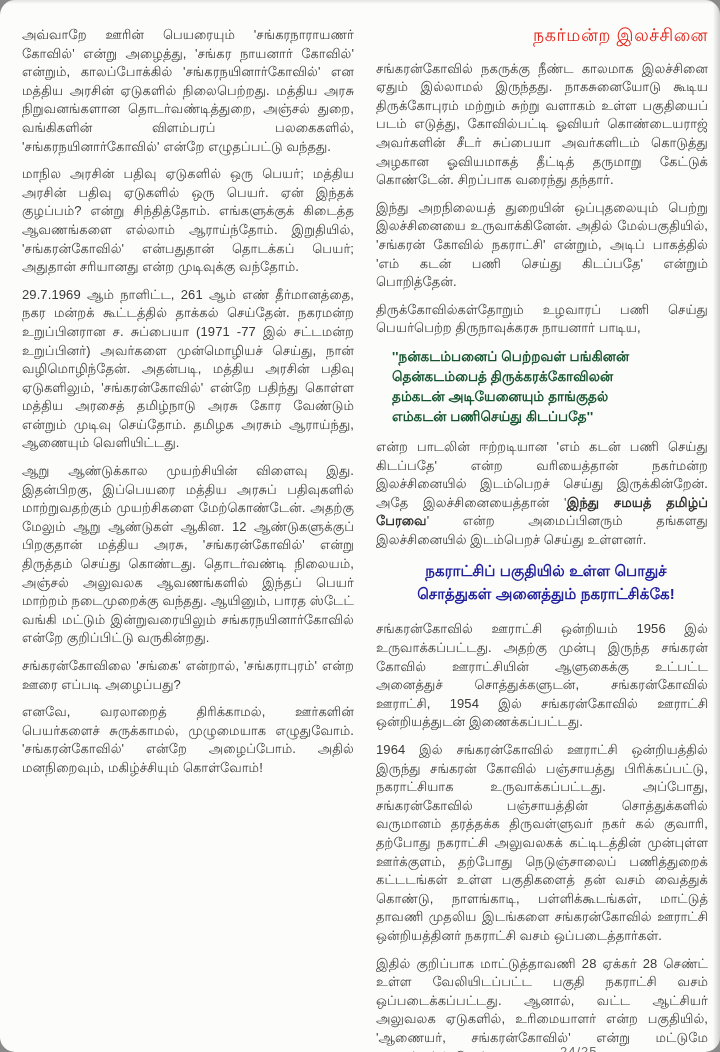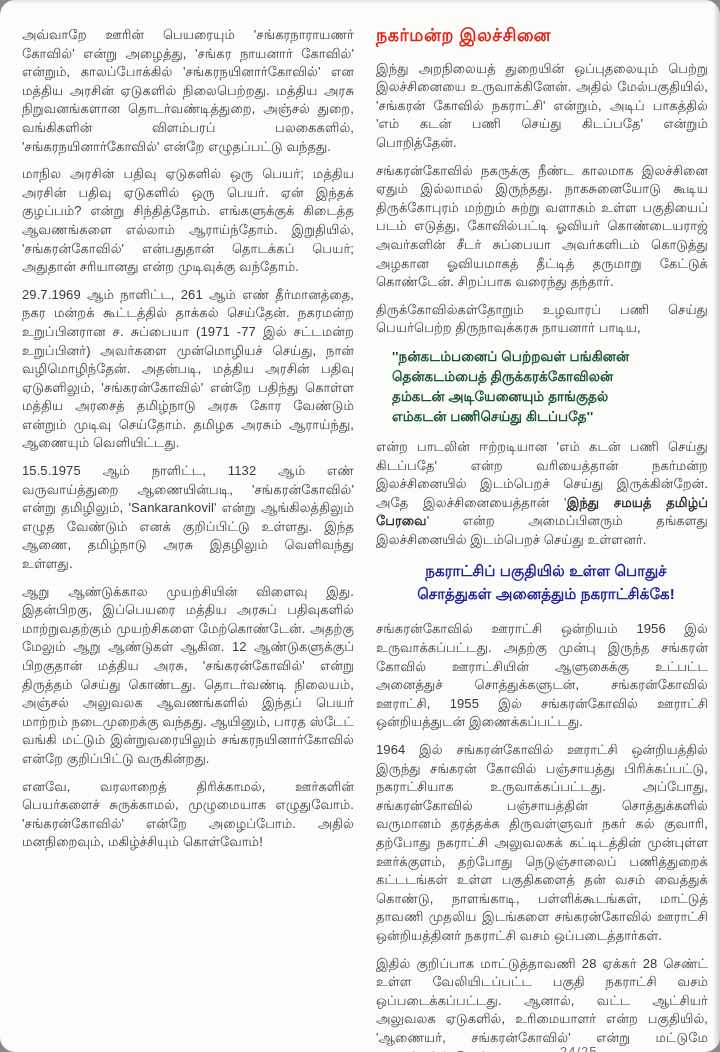--- a/index.html
+++ b/index.html
@@ -27,22 +27,22 @@
     text-align:justify;
     font-size:13px;
     line-height:18.6px;
     letter-spacing:0.1px;
   }
   .col-left{left:22px;top:26px;width:332px;}
   .col-right{left:376px;top:20px;width:332px;}
   p.body-para{margin:0 0 9px 0;}
   .h-red{
     color:#e1251b;
-    font-weight:bold;
-    text-align:left;
+    font-weight:normal;
+    text-align:right;
     font-size:17.5px;
     letter-spacing:0.6px;
     margin:6px 0 15px 0;
   }
   .verse-quote{
     color:#14532d;
     font-weight:bold;
     white-space:pre-line;
     text-align:left;
     font-size:13.5px;
@@ -71,37 +71,37 @@
 <body>
 
 <div class="page">
 
   <div class="edge-top"></div>
 
   <div class="col col-left">
     <p class="body-para">அவ்வாறே ஊரின் பெயரையும் 'சங்கரநாராயணர் கோவில்' என்று அழைத்து, 'சங்கர நாயனார் கோவில்' என்றும், காலப்போக்கில் 'சங்கரநயினார்கோவில்' என மத்திய அரசின் ஏடுகளில் நிலைபெற்றது. மத்திய அரசு நிறுவனங்களான தொடர்வண்டித்துறை, அஞ்சல் துறை, வங்கிகளின் விளம்பரப் பலகைகளில், 'சங்கரநயினார்கோவில்' என்றே எழுதப்பட்டு வந்தது.</p>
     <p class="body-para">மாநில அரசின் பதிவு ஏடுகளில் ஒரு பெயர்; மத்திய அரசின் பதிவு ஏடுகளில் ஒரு பெயர். ஏன் இந்தக் குழப்பம்? என்று சிந்தித்தோம். எங்களுக்குக் கிடைத்த ஆவணங்களை எல்லாம் ஆராய்ந்தோம். இறுதியில், 'சங்கரன்கோவில்' என்பதுதான் தொடக்கப் பெயர்; அதுதான் சரியானது என்ற முடிவுக்கு வந்தோம்.</p>
     <p class="body-para">29.7.1969 ஆம் நாளிட்ட, 261 ஆம் எண் தீர்மானத்தை, நகர மன்றக் கூட்டத்தில் தாக்கல் செய்தேன். நகரமன்ற உறுப்பினரான ச. சுப்பையா (1971 -77 இல் சட்டமன்ற உறுப்பினர்) அவர்களை முன்மொழியச் செய்து, நான் வழிமொழிந்தேன். அதன்படி, மத்திய அரசின் பதிவு ஏடுகளிலும், 'சங்கரன்கோவில்' என்றே பதிந்து கொள்ள மத்திய அரசைத் தமிழ்நாடு அரசு கோர வேண்டும் என்றும் முடிவு செய்தோம். தமிழக அரசும் ஆராய்ந்து, ஆணையும் வெளியிட்டது.</p>
-    <p class="body-para">15.5.1975 ஆம் நாளிட்ட, 1132 ஆம் எண் வருவாய்த்துறை ஆணையின்படி, 'சங்கரன்கோவில்' என்று தமிழிலும், 'Sankarankovil' என்று ஆங்கிலத்திலும் எழுத வேண்டும் எனக் குறிப்பிட்டு உள்ளது. இந்த ஆணை, தமிழ்நாடு அரசு இதழிலும் வெளிவந்து உள்ளது.</p>
     <p class="body-para">ஆறு ஆண்டுக்கால முயற்சியின் விளைவு இது. இதன்பிறகு, இப்பெயரை மத்திய அரசுப் பதிவுகளில் மாற்றுவதற்கும் முயற்சிகளை மேற்கொண்டேன். அதற்கு மேலும் ஆறு ஆண்டுகள் ஆகின. 12 ஆண்டுகளுக்குப் பிறகுதான் மத்திய அரசு, 'சங்கரன்கோவில்' என்று திருத்தம் செய்து கொண்டது. தொடர்வண்டி நிலையம், அஞ்சல் அலுவலக ஆவணங்களில் இந்தப் பெயர் மாற்றம் நடைமுறைக்கு வந்தது. ஆயினும், பாரத ஸ்டேட் வங்கி மட்டும் இன்றுவரையிலும் சங்கரநயினார்கோவில் என்றே குறிப்பிட்டு வருகின்றது.</p>
+    <p class="body-para">சங்கரன்கோவிலை 'சங்கை' என்றால், 'சங்கராபுரம்' என்ற ஊரை எப்படி அழைப்பது?</p>
     <p class="body-para">எனவே, வரலாறைத் திரிக்காமல், ஊர்களின் பெயர்களைச் சுருக்காமல், முழுமையாக எழுதுவோம். 'சங்கரன்கோவில்' என்றே அழைப்போம். அதில் மனநிறைவும், மகிழ்ச்சியும் கொள்வோம்!</p>
   </div>
 
   <div class="col col-right">
     <div class="h-red">நகர்மன்ற இலச்சினை</div>
+    <p class="body-para">சங்கரன்கோவில் நகருக்கு நீண்ட காலமாக இலச்சினை ஏதும் இல்லாமல் இருந்தது. நாகசுனையோடு கூடிய திருக்கோபுரம் மற்றும் சுற்று வளாகம் உள்ள பகுதியைப் படம் எடுத்து, கோவில்பட்டி ஓவியர் கொண்டையராஜ் அவர்களின் சீடர் சுப்பையா அவர்களிடம் கொடுத்து அழகான ஓவியமாகத் தீட்டித் தருமாறு கேட்டுக் கொண்டேன். சிறப்பாக வரைந்து தந்தார்.</p>
     <p class="body-para">இந்து அறநிலையத் துறையின் ஒப்புதலையும் பெற்று இலச்சினையை உருவாக்கினேன். அதில் மேல்பகுதியில், 'சங்கரன் கோவில் நகராட்சி' என்றும், அடிப் பாகத்தில் 'எம் கடன் பணி செய்து கிடப்பதே' என்றும் பொறித்தேன்.</p>
-    <p class="body-para">சங்கரன்கோவில் நகருக்கு நீண்ட காலமாக இலச்சினை ஏதும் இல்லாமல் இருந்தது. நாகசுனையோடு கூடிய திருக்கோபுரம் மற்றும் சுற்று வளாகம் உள்ள பகுதியைப் படம் எடுத்து, கோவில்பட்டி ஓவியர் கொண்டையராஜ் அவர்களின் சீடர் சுப்பையா அவர்களிடம் கொடுத்து அழகான ஓவியமாகத் தீட்டித் தருமாறு கேட்டுக் கொண்டேன். சிறப்பாக வரைந்து தந்தார்.</p>
     <p class="body-para">திருக்கோவில்கள்தோறும் உழவாரப் பணி செய்து பெயர்பெற்ற திருநாவுக்கரசு நாயனார் பாடிய,</p>
     <div class="verse-quote">''நன்கடம்பனைப் பெற்றவள் பங்கினன்
 தென்கடம்பைத் திருக்கரக்கோவிலன்
 தம்கடன் அடியேனையும் தாங்குதல்
 எம்கடன் பணிசெய்து கிடப்பதே''</div>
     <p class="body-para"><span>என்ற பாடலின் ஈற்றடியான 'எம் கடன் பணி செய்து கிடப்பதே' என்ற வரியைத்தான் நகர்மன்ற இலச்சினையில் இடம்பெறச் செய்து இருக்கின்றேன். அதே இலச்சினையைத்தான் '</span><span class="inline-bold">இந்து சமயத் தமிழ்ப் பேரவை</span><span>' என்ற அமைப்பினரும் தங்களது இலச்சினையில் இடம்பெறச் செய்து உள்ளனர்.</span></p>
     <div class="h-blue">நகராட்சிப் பகுதியில் உள்ள பொதுச் சொத்துகள் அனைத்தும் நகராட்சிக்கே!</div>
-    <p class="body-para">சங்கரன்கோவில் ஊராட்சி ஒன்றியம் 1956 இல் உருவாக்கப்பட்டது. அதற்கு முன்பு இருந்த சங்கரன் கோவில் ஊராட்சியின் ஆளுகைக்கு உட்பட்ட அனைத்துச் சொத்துக்களுடன், சங்கரன்கோவில் ஊராட்சி, 1955 இல் சங்கரன்கோவில் ஊராட்சி ஒன்றியத்துடன் இணைக்கப்பட்டது.</p>
+    <p class="body-para">சங்கரன்கோவில் ஊராட்சி ஒன்றியம் 1956 இல் உருவாக்கப்பட்டது. அதற்கு முன்பு இருந்த சங்கரன் கோவில் ஊராட்சியின் ஆளுகைக்கு உட்பட்ட அனைத்துச் சொத்துக்களுடன், சங்கரன்கோவில் ஊராட்சி, 1954 இல் சங்கரன்கோவில் ஊராட்சி ஒன்றியத்துடன் இணைக்கப்பட்டது.</p>
     <p class="body-para">1964 இல் சங்கரன்கோவில் ஊராட்சி ஒன்றியத்தில் இருந்து சங்கரன் கோவில் பஞ்சாயத்து பிரிக்கப்பட்டு, நகராட்சியாக உருவாக்கப்பட்டது. அப்போது, சங்கரன்கோவில் பஞ்சாயத்தின் சொத்துக்களில் வருமானம் தரத்தக்க திருவள்ளுவர் நகர் கல் குவாரி, தற்போது நகராட்சி அலுவலகக் கட்டிடத்தின் முன்புள்ள ஊர்க்குளம், தற்போது நெடுஞ்சாலைப் பணித்துறைக் கட்டடங்கள் உள்ள பகுதிகளைத் தன் வசம் வைத்துக் கொண்டு, நாளங்காடி, பள்ளிக்கூடங்கள், மாட்டுத் தாவணி முதலிய இடங்களை சங்கரன்கோவில் ஊராட்சி ஒன்றியத்தினர் நகராட்சி வசம் ஒப்படைத்தார்கள்.</p>
     <p class="body-para">இதில் குறிப்பாக மாட்டுத்தாவணி 28 ஏக்கர் 28 செண்ட் உள்ள வேலியிடப்பட்ட பகுதி நகராட்சி வசம் ஒப்படைக்கப்பட்டது. ஆனால், வட்ட ஆட்சியர் அலுவலக ஏடுகளில், உரிமையாளர் என்ற பகுதியில், 'ஆணையர், சங்கரன்கோவில்' என்று மட்டுமே எழுதப்பட்டு இருந்தது.</p>
   </div>
 
   <div class="footer-partial">24/25</div>
 
   <div class="edge-right"></div>
 
 </div>
 

